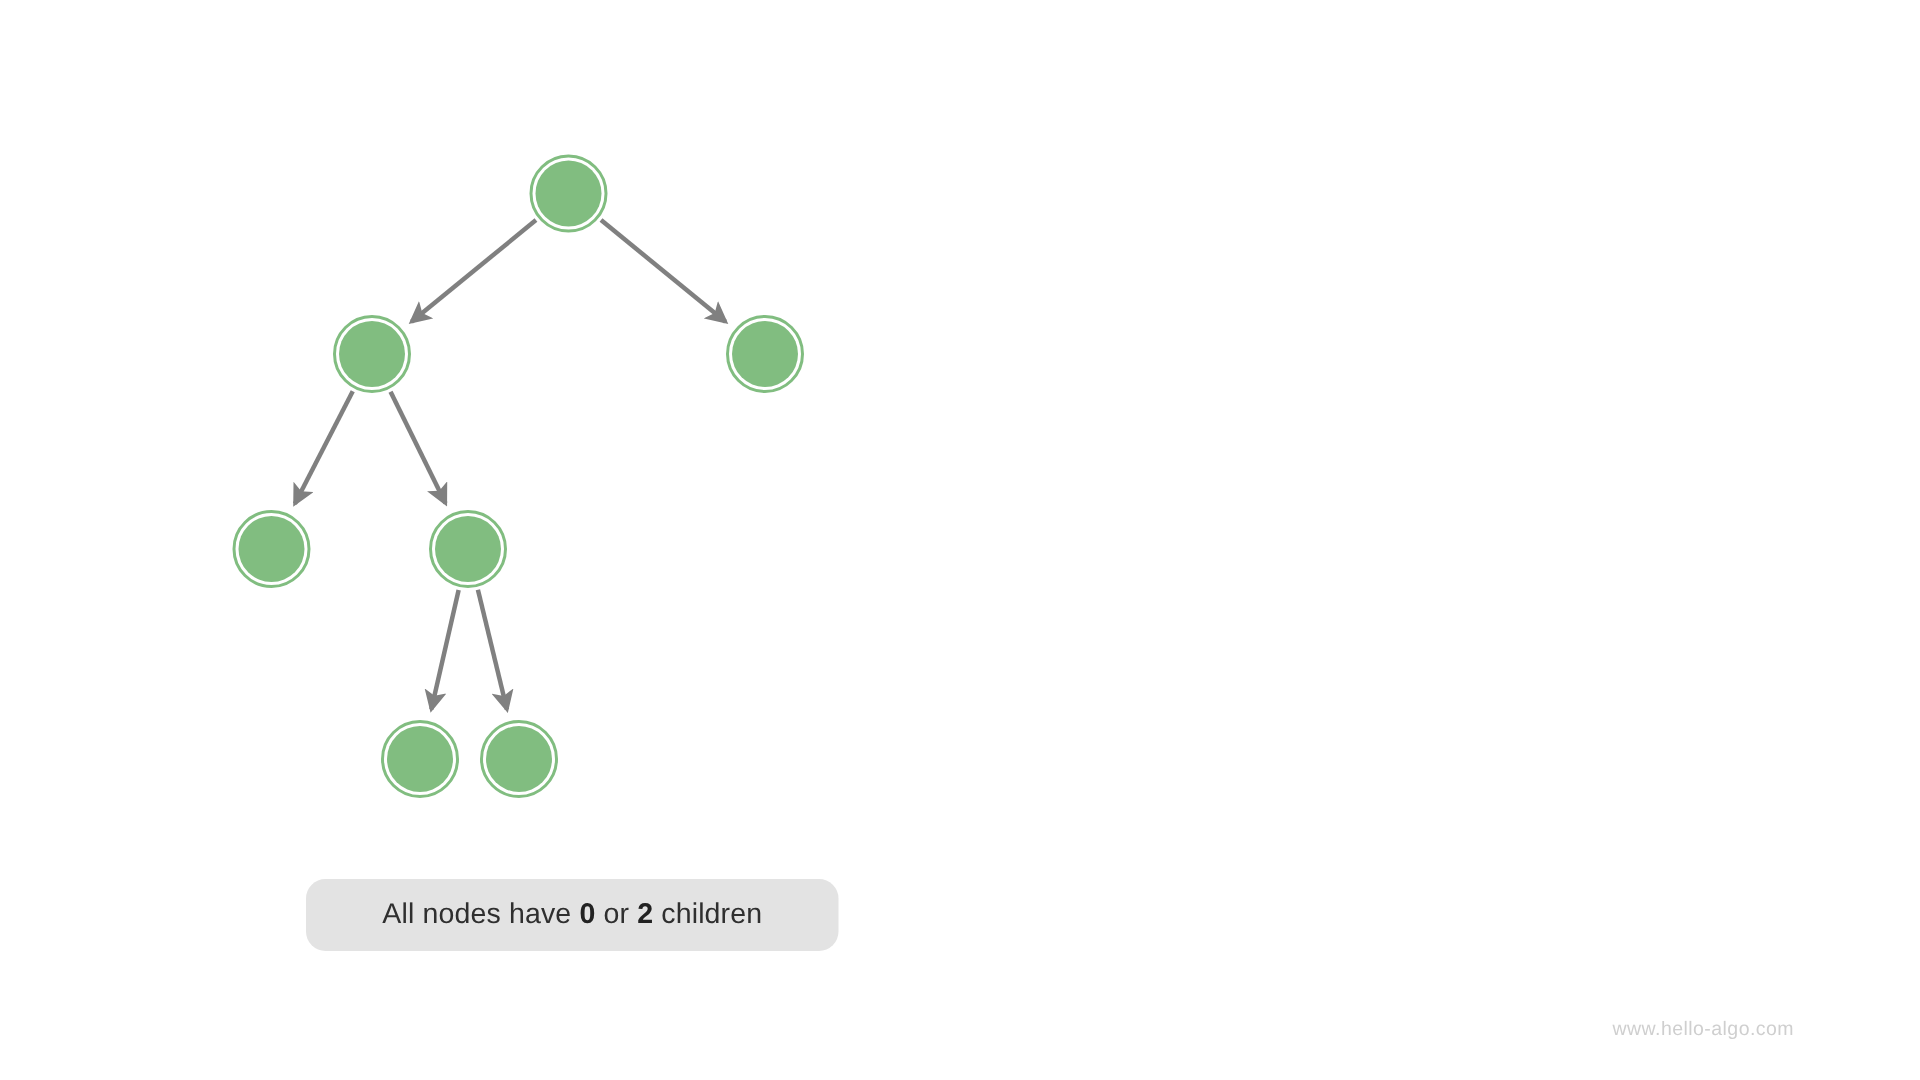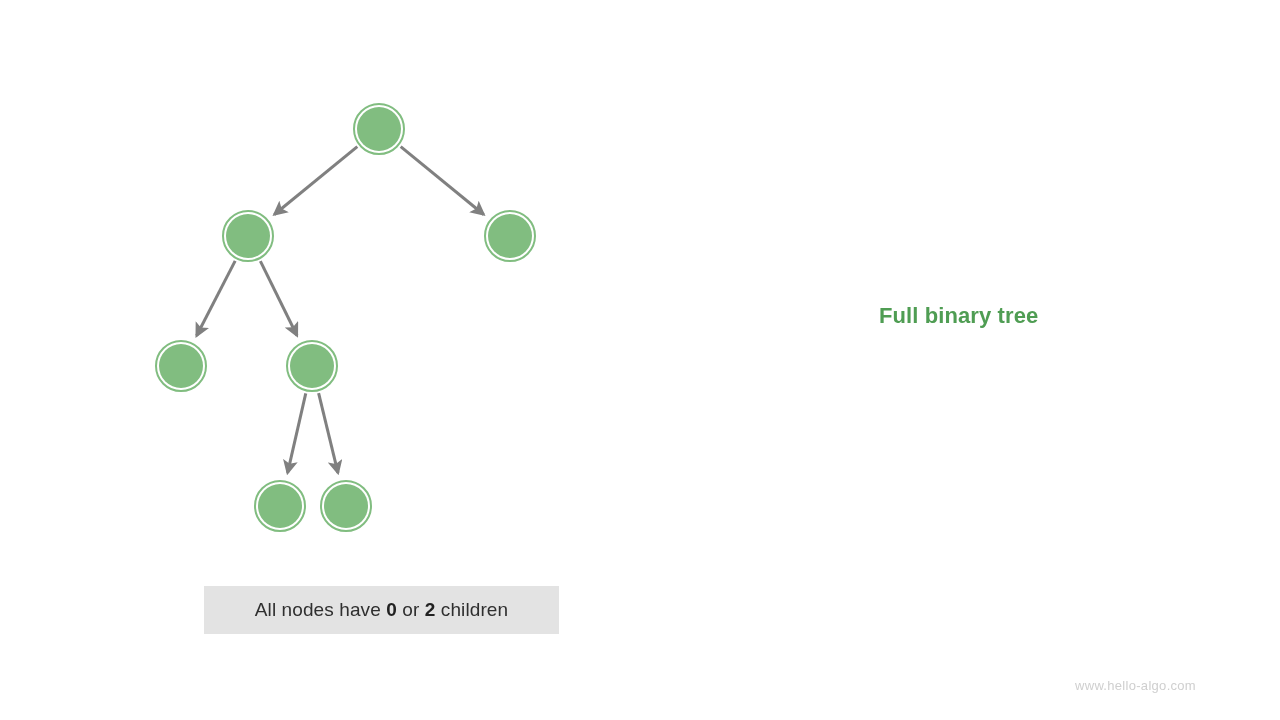--- a/index.html
+++ b/index.html
@@ -45,21 +45,21 @@
   }
 
   
   .caption-box {
     position: absolute;
     left: 204px;
     top: 586px;
     width: 355px;
     height: 48px;
     background: #e3e3e3;
-    border-radius: 0;
+    border-radius: 13px;
     display: flex;
     align-items: center;
     justify-content: center;
   }
   .caption-text {
     font-size: 19px;
     color: #2f2f2f;
     white-space: nowrap;
     letter-spacing: 0.1px;
   }
@@ -124,21 +124,20 @@
           <circle cx="280" cy="506" r="25" fill="none" stroke="#81bd80" stroke-width="2"></circle>
           <circle cx="280" cy="506" r="22" fill="#81bd80" stroke="#ffffff" stroke-width="0"></circle>
         </g>
         <g>
           <circle cx="346" cy="506" r="25" fill="none" stroke="#81bd80" stroke-width="2"></circle>
           <circle cx="346" cy="506" r="22" fill="#81bd80" stroke="#ffffff" stroke-width="0"></circle>
         </g>
       </g>
   </svg>
 
-  <div class="diagram-title">Full binary tree</div>
 
   <div class="caption-box">
     <div class="caption-text">
       <span>All nodes have </span><b>0</b><span> or </span><b>2</b><span> children</span>
     </div>
   </div>
 
   <div class="watermark">www.hello-algo.com</div>
 
 </div>

